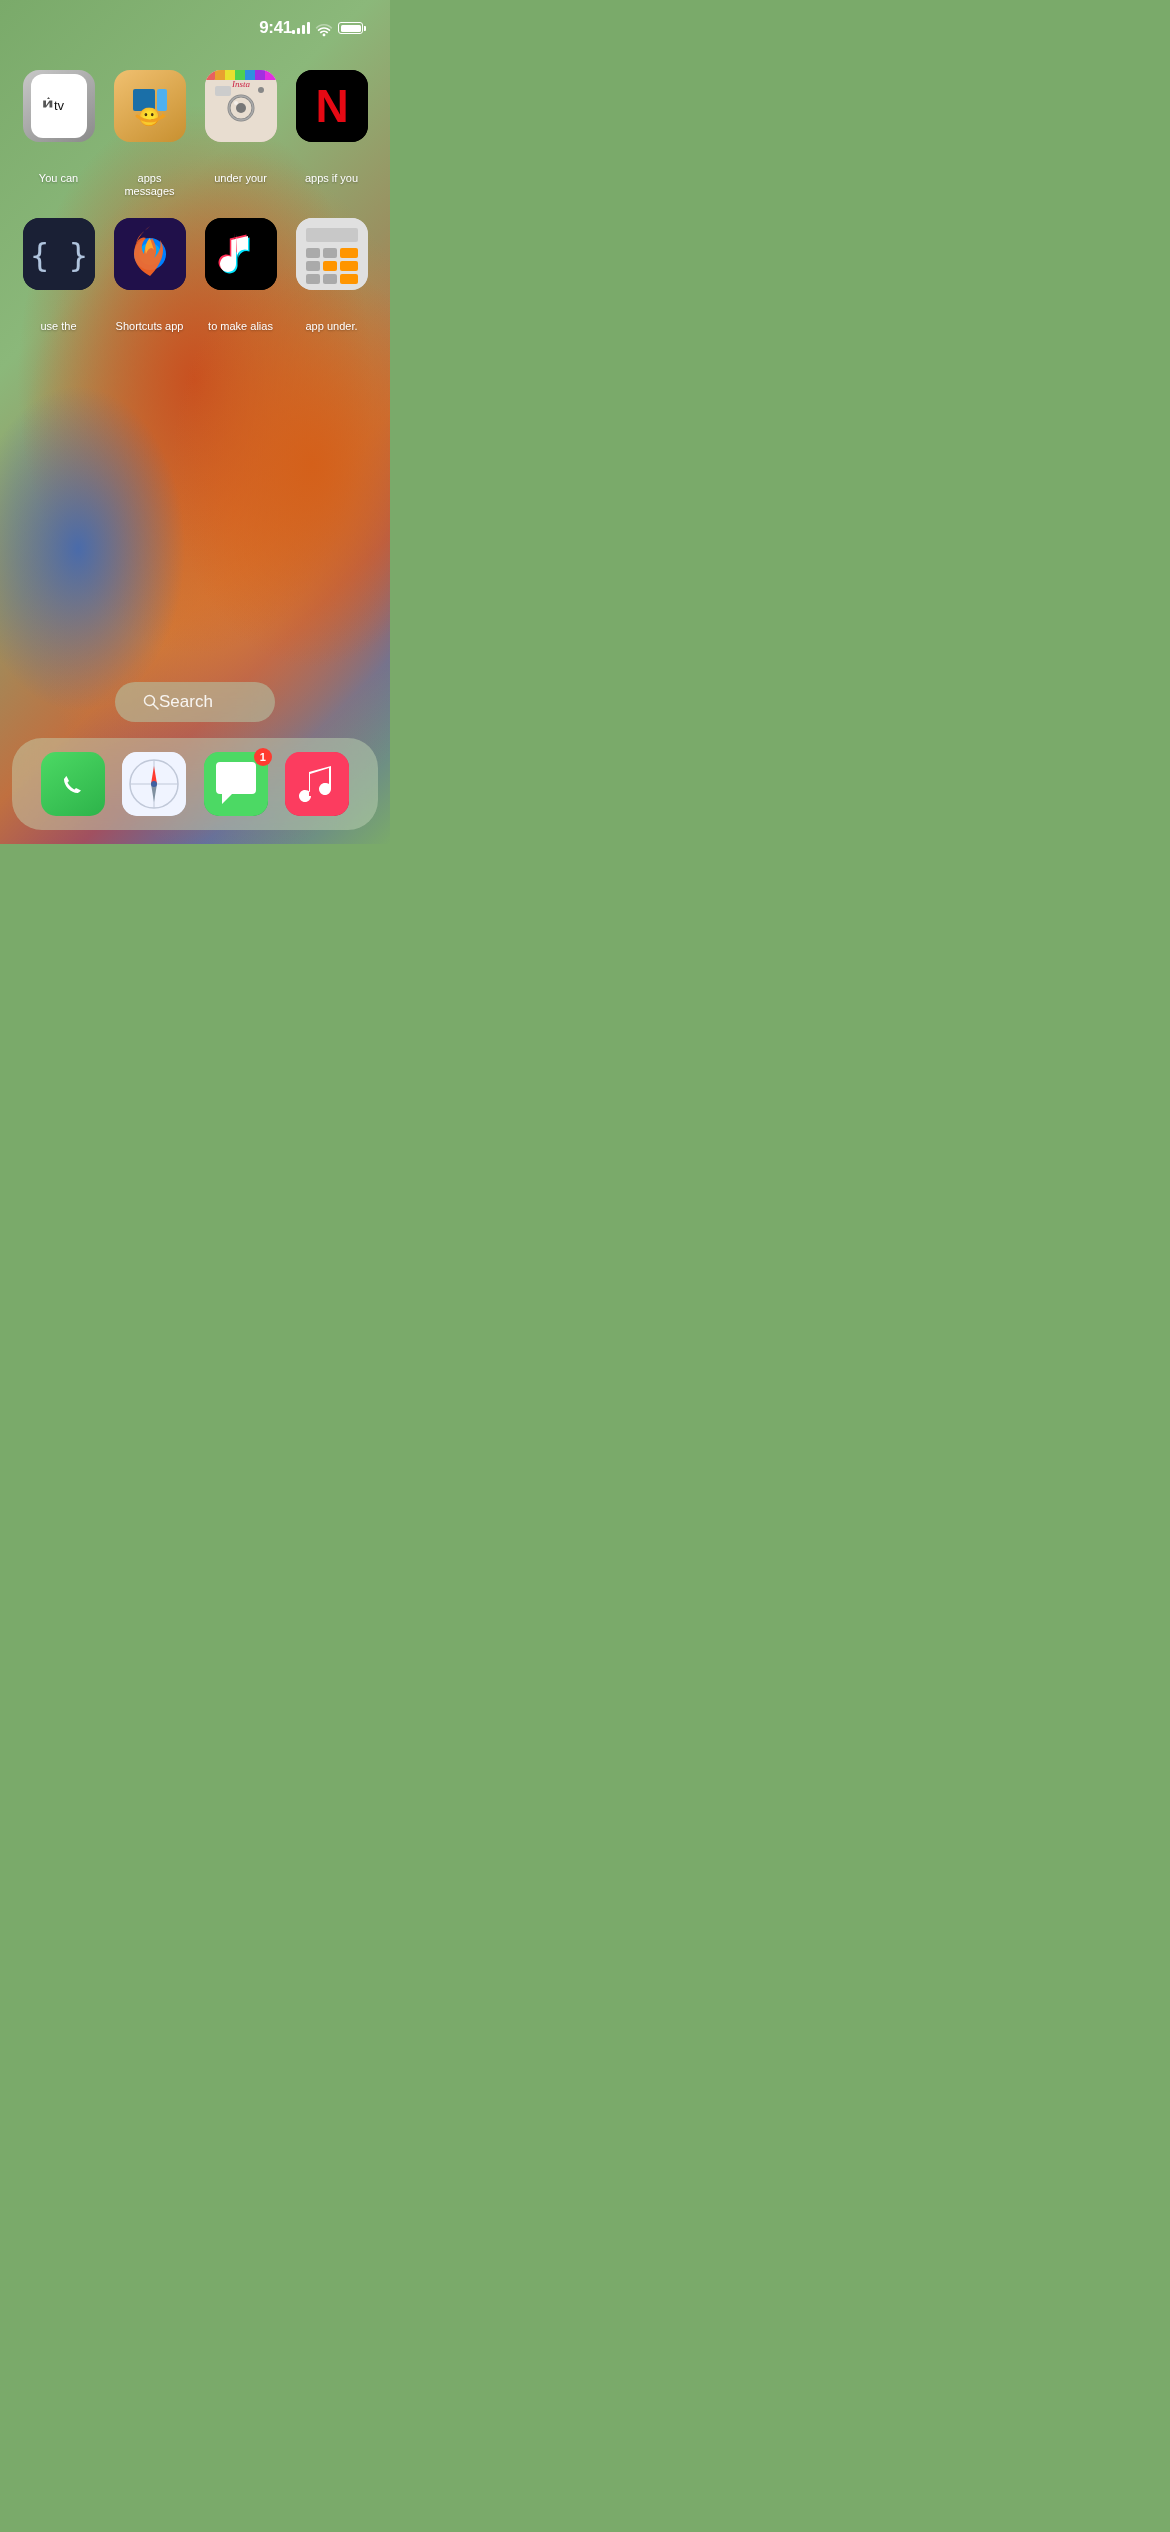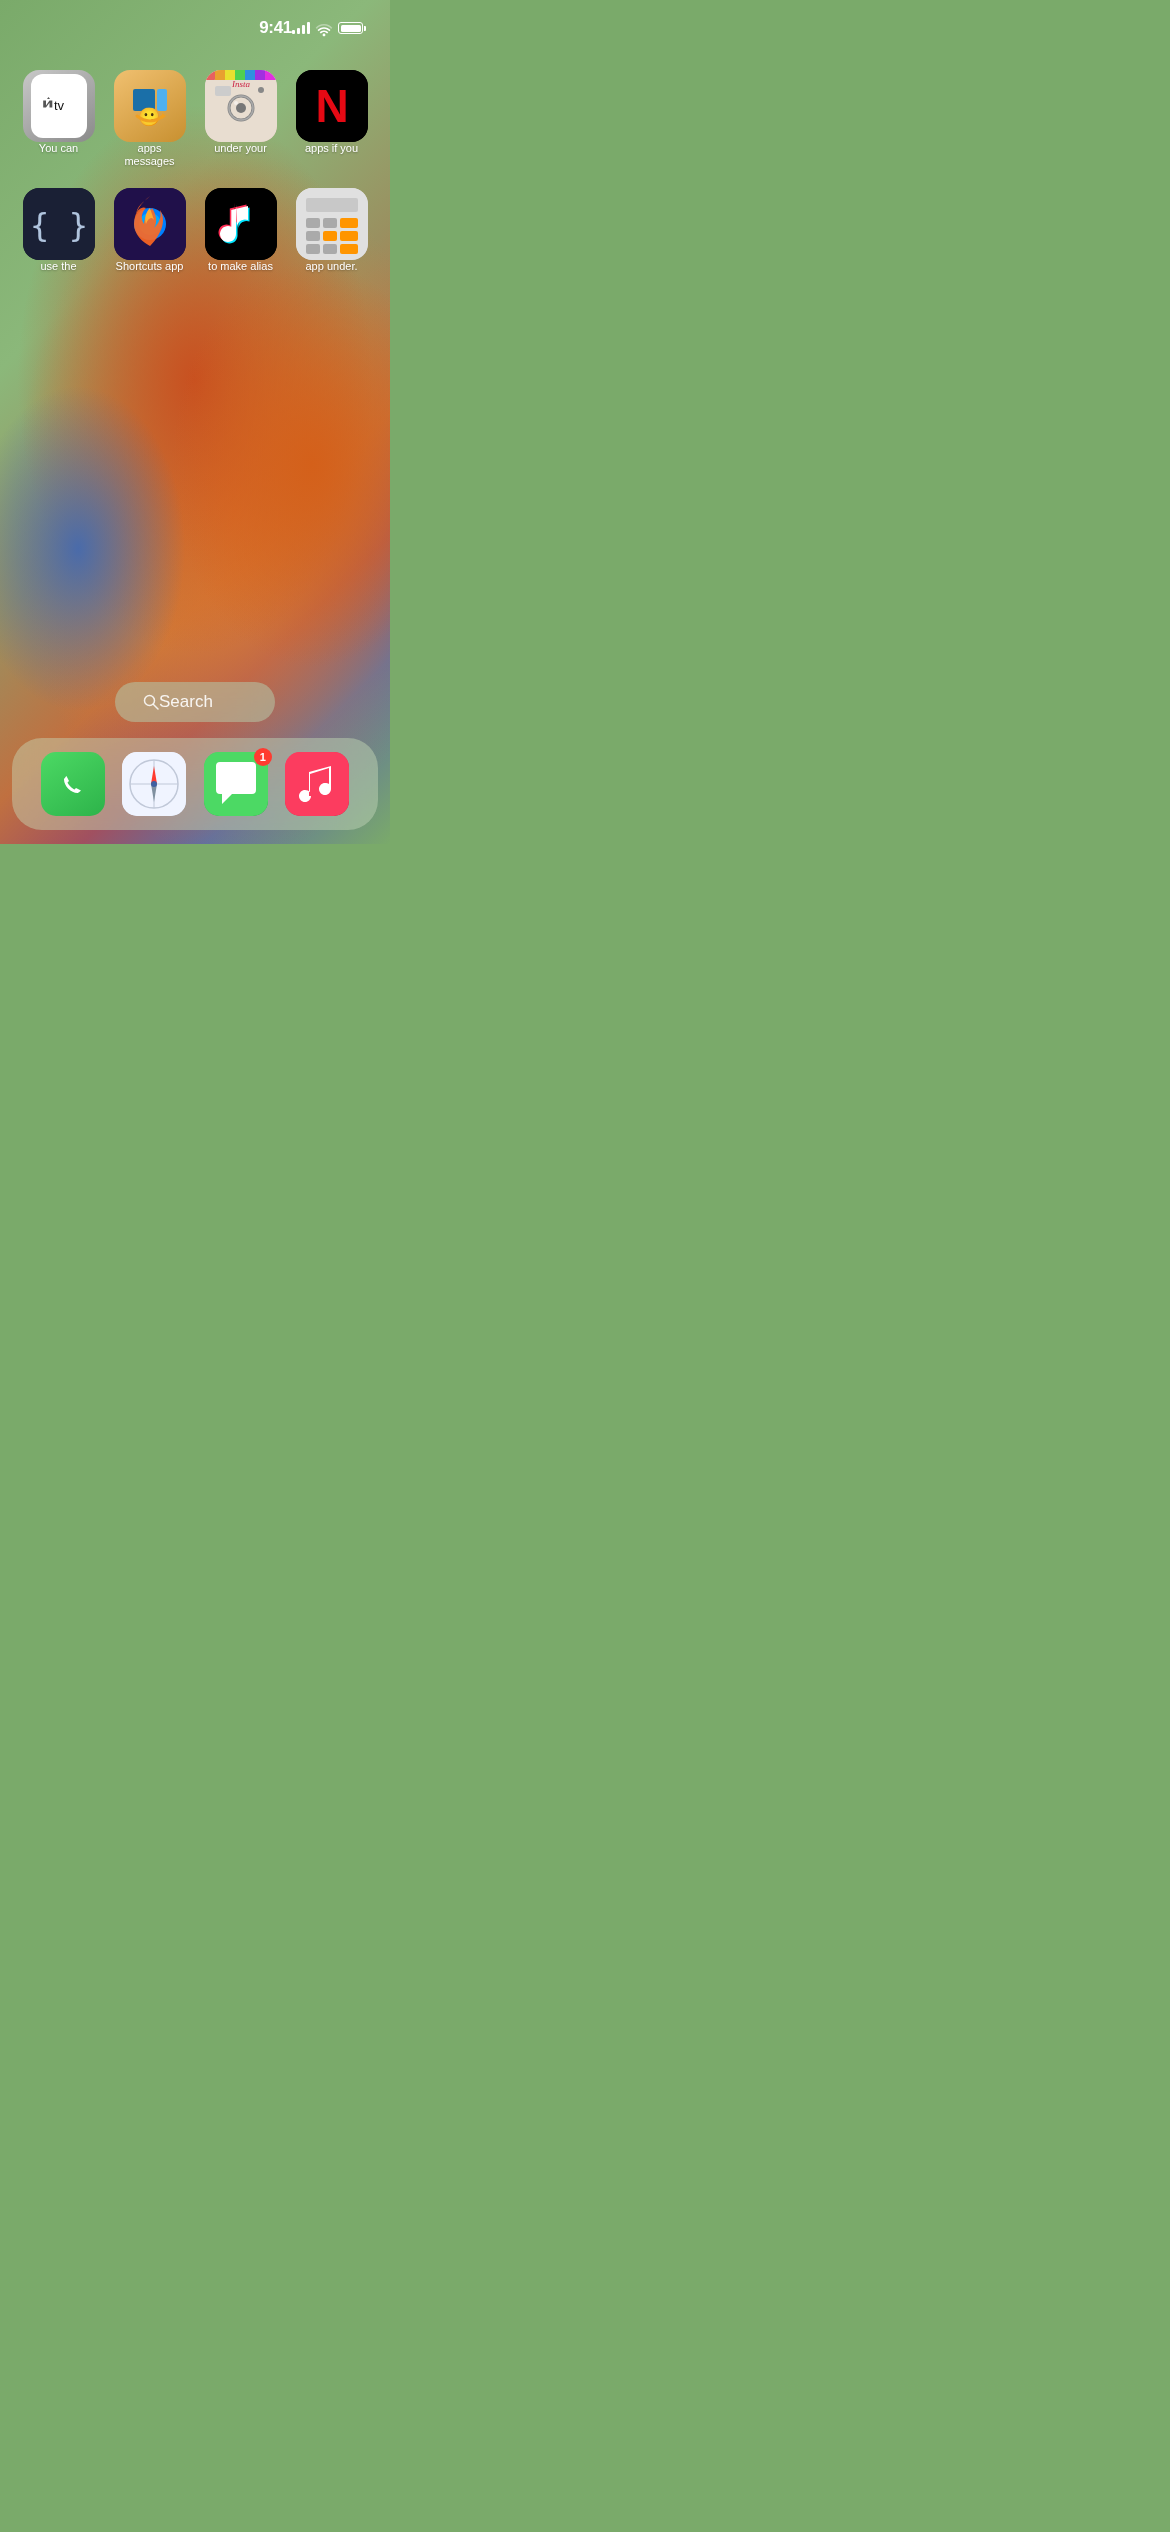--- a/index.html
+++ b/index.html
@@ -110,21 +110,21 @@
       padding: 20px 18px 0;
       display: grid;
       grid-template-columns: repeat(4, 1fr);
       gap: 20px 10px;
     }
 
     .app-item {
       display: flex;
       flex-direction: column;
       align-items: center;
-      gap: 0;
+      gap: 6px;
       cursor: pointer;
     }
 
     .app-icon {
       width: 72px;
       height: 72px;
       border-radius: 16px;
       display: flex;
       align-items: center;
       justify-content: center;
@@ -134,20 +134,21 @@
     }
 
     .app-label {
       color: white;
       font-size: 11px;
       font-weight: 400;
       text-align: center;
       text-shadow: 0 1px 2px rgba(0,0,0,0.3);
       line-height: 1.2;
       max-width: 72px;
+      margin-top: 24px;
     }
 
     
     .icon-appletv {
       background: linear-gradient(145deg, #c8c8c8 0%, #8a8a8a 100%);
     }
     .icon-appletv-inner {
       background: white;
       width: 56px;
       height: 64px;

